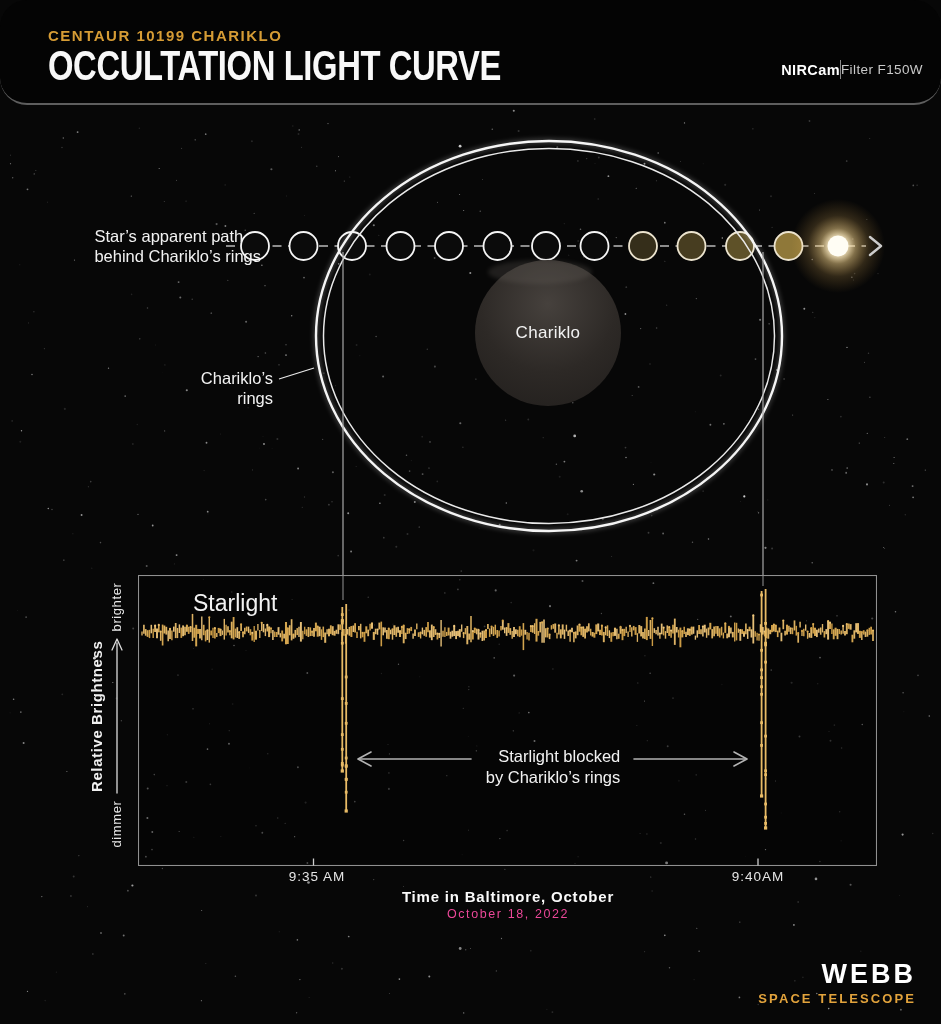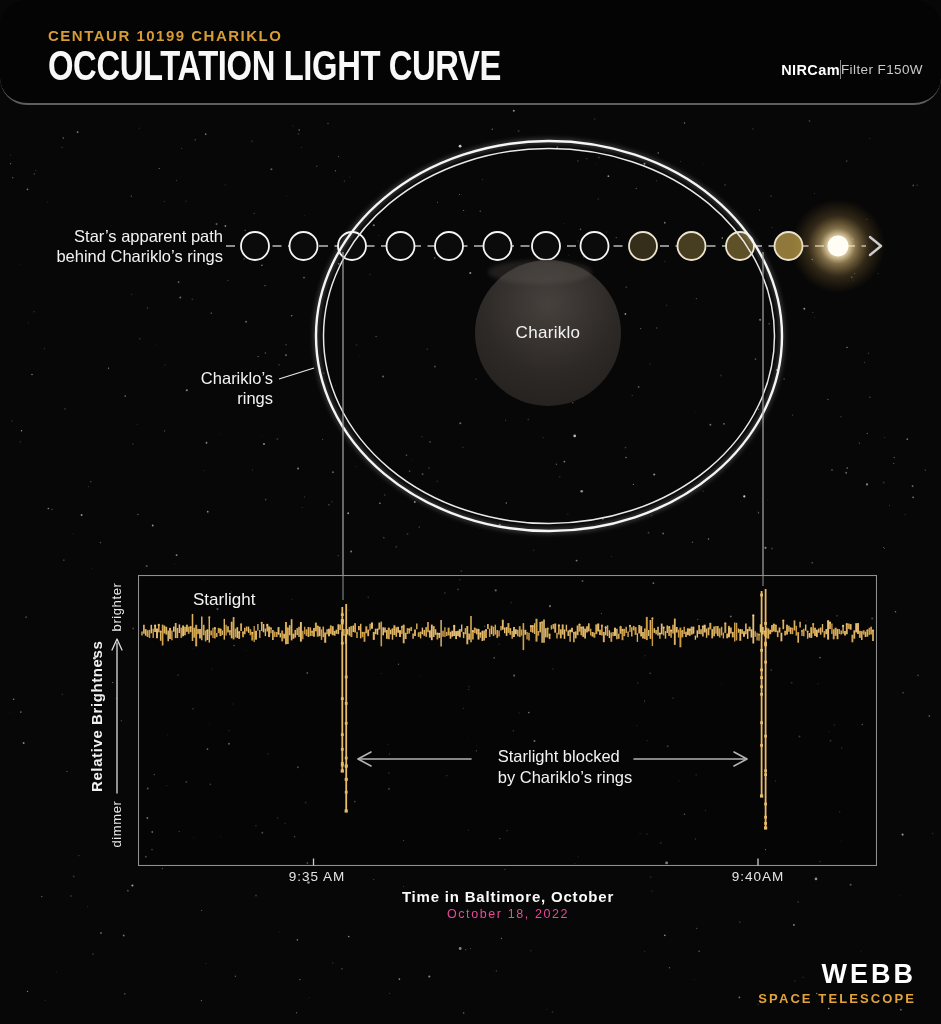--- a/index.html
+++ b/index.html
@@ -15,25 +15,25 @@
            transform:scale(0.8,1.02);transform-origin:left top;}
   #header-meta{position:absolute;right:18px;top:60px;display:flex;align-items:center;}
   #instrument{font-size:14.5px;font-weight:bold;color:#ffffff;letter-spacing:0.4px;}
   .meta-divider{width:1px;height:19px;background:#8a8a8a;}
   #filter{font-size:13.5px;color:#c9c9c9;letter-spacing:0.4px;}
   
   svg{position:absolute;left:0;top:0;}
   #svg-chart{left:138px;top:575px;}
   
   .lbl{position:absolute;color:#f2f2f2;white-space:nowrap;text-align:center;}
-  #path-label{right:718px;top:226px;text-align:right;font-size:16.5px;line-height:20px;}
+  #path-label{right:680px;top:226px;text-align:left;font-size:16.5px;line-height:20px;}
   #rings-label{right:668px;top:368px;text-align:right;font-size:16.5px;line-height:20px;}
   #body-label{left:548px;top:333px;transform:translate(-50%,-50%);font-size:17px;letter-spacing:0.3px;}
-  #starlight-label{left:193px;top:590px;font-size:17px;}
-  #blocked-label{left:565px;top:746px;transform:translateX(-50%);text-align:left;
+  #starlight-label{left:193px;top:590px;font-size:23px;}
+  #blocked-label{left:553px;top:746px;transform:translateX(-50%);text-align:right;
                  font-size:16.5px;line-height:21px;}
   .vlabel{position:absolute;transform:rotate(-90deg);text-align:center;white-space:nowrap;}
   #ylabel{left:27px;top:711px;width:140px;height:22px;line-height:22px;
           font-size:15px;font-weight:bold;letter-spacing:0.6px;color:#f0f0f0;}
   #y-top-label{left:82px;top:599px;width:70px;height:16px;line-height:16px;font-size:13px;
           letter-spacing:0.6px;color:#e8e8e8;}
   #y-bottom-label{left:82px;top:816px;width:70px;height:16px;line-height:16px;font-size:13px;
           letter-spacing:0.6px;color:#e8e8e8;}
   .tick-label{position:absolute;top:869px;transform:translateX(-50%);font-size:13.5px;
           letter-spacing:1px;color:#e5e5e5;}

